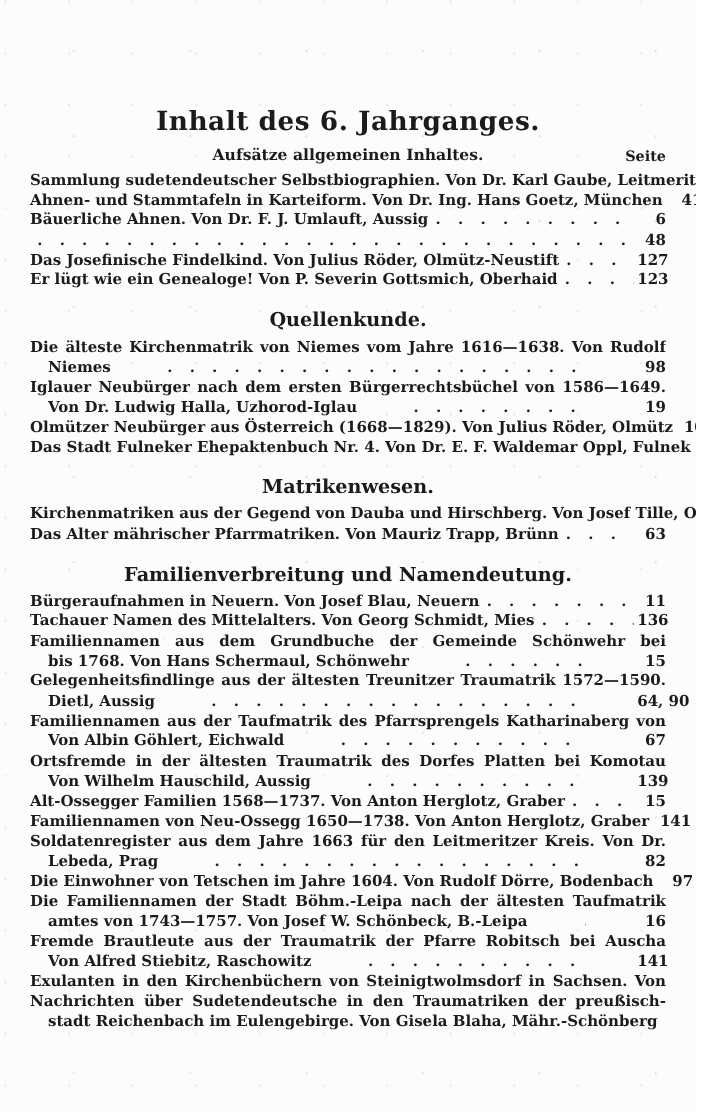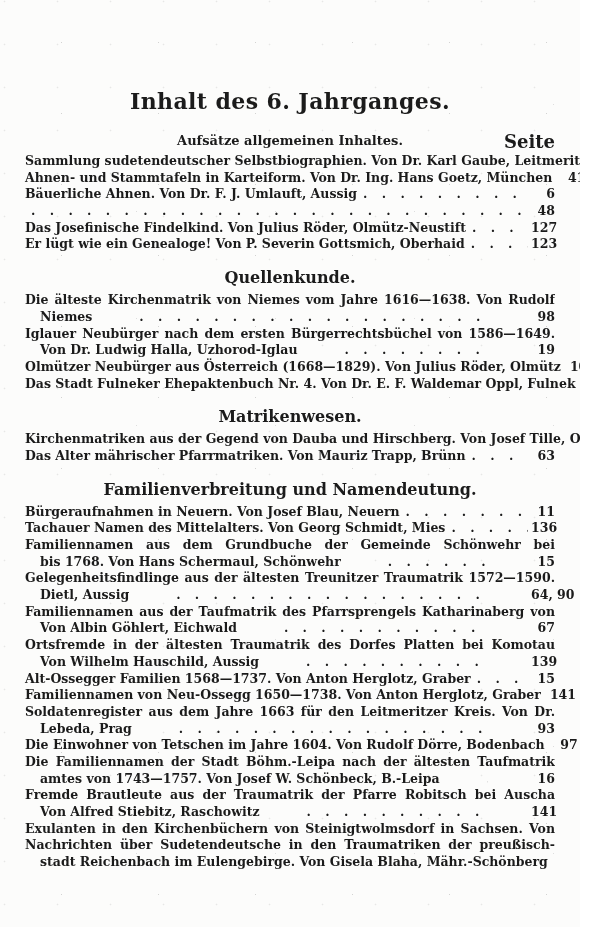--- a/index.html
+++ b/index.html
@@ -33,26 +33,26 @@
   .inner { position:relative; padding:0 25px; }
   .title {
     padding-top:88px;
     text-align:center;
     font-size:22px; line-height:26px;
     font-weight:700;
     letter-spacing:.4px;
   }
   .headrow {
     position:relative;
-    margin-top:18px;
+    margin-top:7px;
     height:17px; line-height:17px;
     text-align:center;
     font-size:13px;
   }
-  .seite { position:absolute; right:0; top:1px; font-size:18px; }
+  .seite { position:absolute; right:0; top:1px; font-size:12px; }
   .shead {
     margin-top:16px; margin-bottom:6px;
     text-align:center;
     font-size:16px; line-height:17px;
     font-weight:700;
   }
   .entries.first { margin-top:4px; }
   .line, .l1, .l2 { height:16.7px; line-height:16.7px; }
   .line { display:flex; align-items:baseline; }
   .t { white-space:nowrap; }
@@ -212,21 +212,21 @@
       <div class="line">
           <span class="t">Familiennamen von Neu-Ossegg 1650—1738. Von Anton Herglotz, Graber</span>
           <span class="leader"></span>
           <span class="pg">141</span>
         </div>
       <div>
         <div class="l1">Soldatenregister aus dem Jahre 1663 für den Leitmeritzer Kreis. Von Dr. Hilde</div>
         <div class="l2">
             <span class="t">Lebeda, Prag</span>
             <span class="leader"></span>
-            <span class="pg">93</span>
+            <span class="pg">82</span>
           </div>
       </div>
       <div class="line">
           <span class="t">Die Einwohner von Tetschen im Jahre 1604. Von Rudolf Dörre, Bodenbach</span>
           <span class="leader"></span>
           <span class="pg">97</span>
         </div>
       <div>
         <div class="l1">Die Familiennamen der Stadt Böhm.-Leipa nach der ältesten Taufmatrik des Dekanal-</div>
         <div class="l2">

